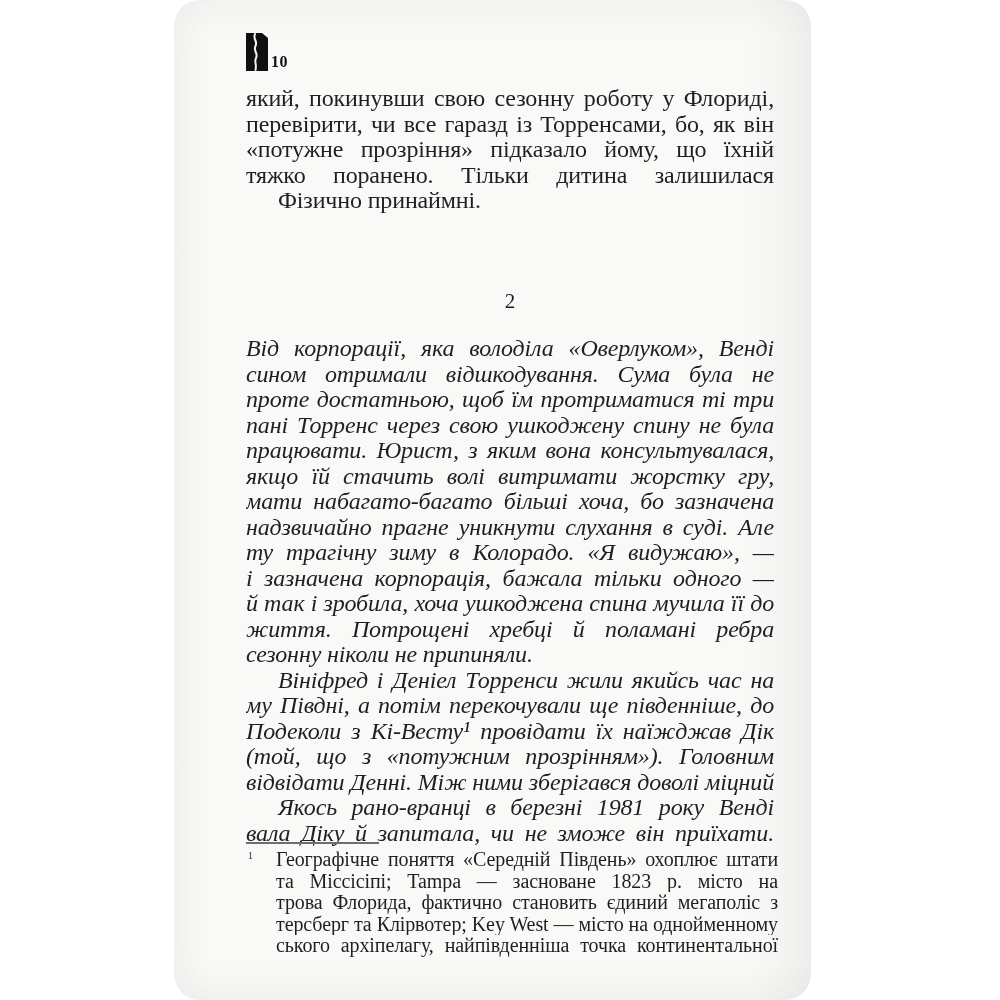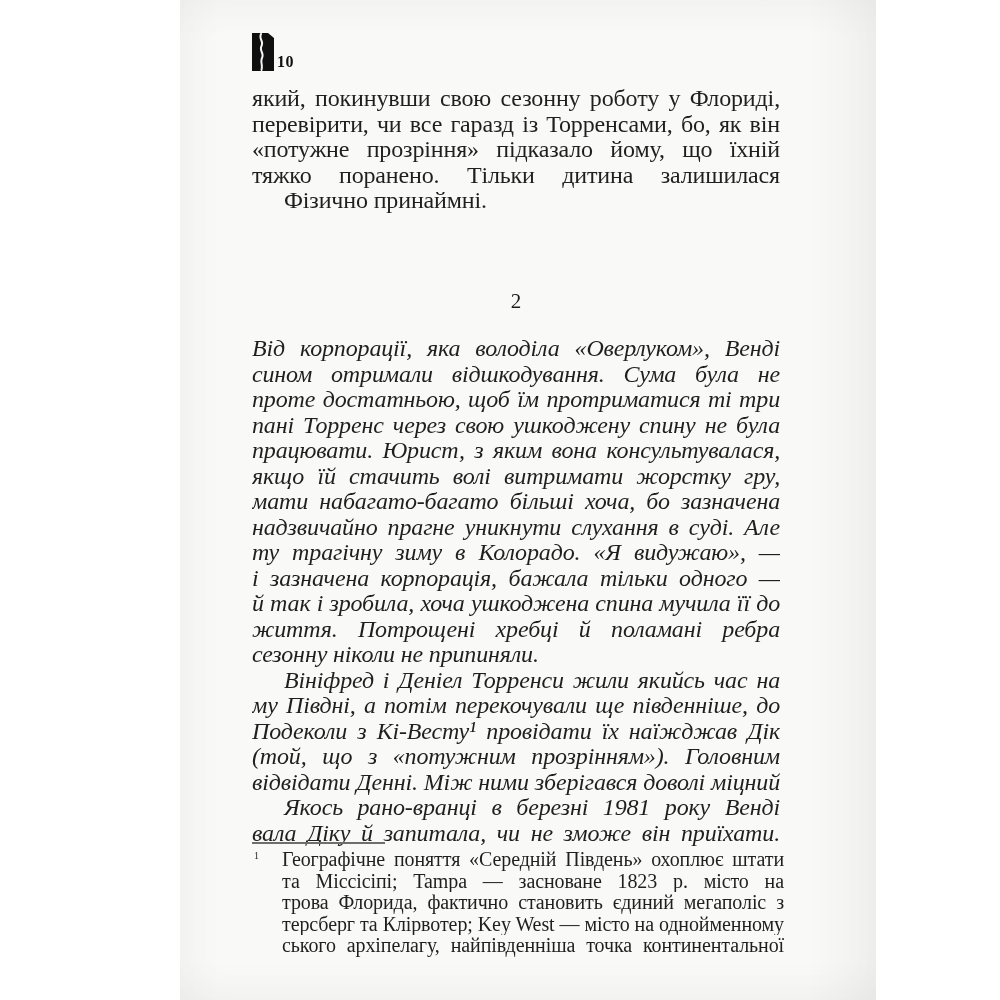--- a/index.html
+++ b/index.html
@@ -6,27 +6,28 @@
   html, body {
     width: 1000px; height: 1000px;
     background: #ffffff;
     font-family: "Liberation Serif", "DejaVu Serif", serif;
     overflow: hidden;
   }
   .canvas { position: relative; width: 1000px; height: 1000px; background: #ffffff; }
 
   
   .page {
-    position: absolute; left: 180px; top: 0; width: 696px; height: 1000px;
+    position: absolute; left: 174px; top: 0; width: 637px; height: 1000px;
     background:
       linear-gradient(to right, rgba(0,0,0,0.015), rgba(0,0,0,0) 6%, rgba(0,0,0,0) 90%, rgba(0,0,0,0.035)),
       linear-gradient(to bottom, rgba(0,0,0,0.01), rgba(0,0,0,0) 4%, rgba(0,0,0,0) 96%, rgba(0,0,0,0.015)),
       #f9f9f7;
     box-shadow: inset 0 0 45px rgba(0,0,0,0.03);
     color: #1f1f1f;
+    border-radius: 26px;
   }
 
   
   .pagehead { position: absolute; left: 72px; top: 33px; height: 40px; }
   .ornament { position: absolute; left: 0; top: 0; width: 22px; height: 38px; display: block; }
   .folio {
     position: absolute; left: 25px; top: 20px;
     font-family: "Liberation Serif", "DejaVu Serif", serif;
     font-weight: 700; font-size: 16px; letter-spacing: 0.5px; color: #111;
   }

